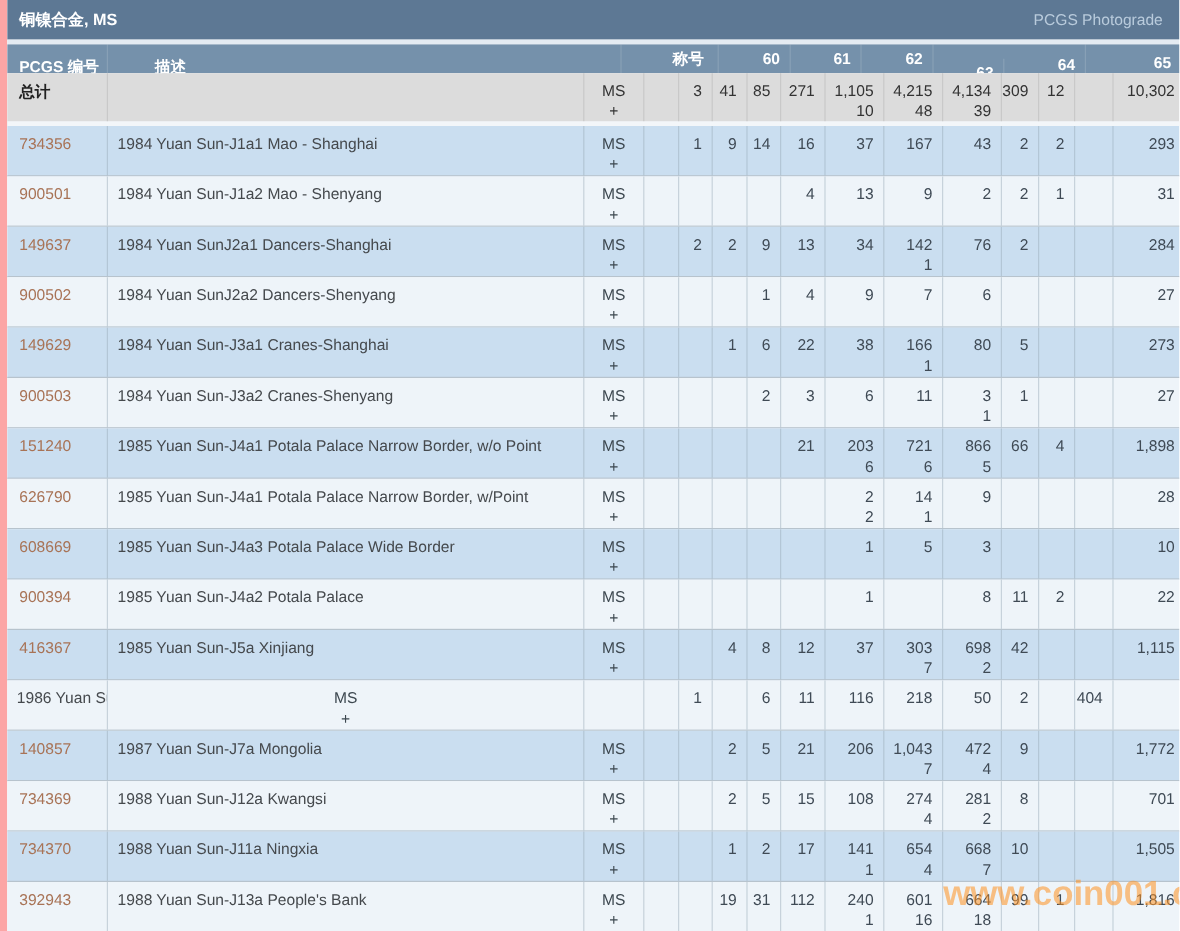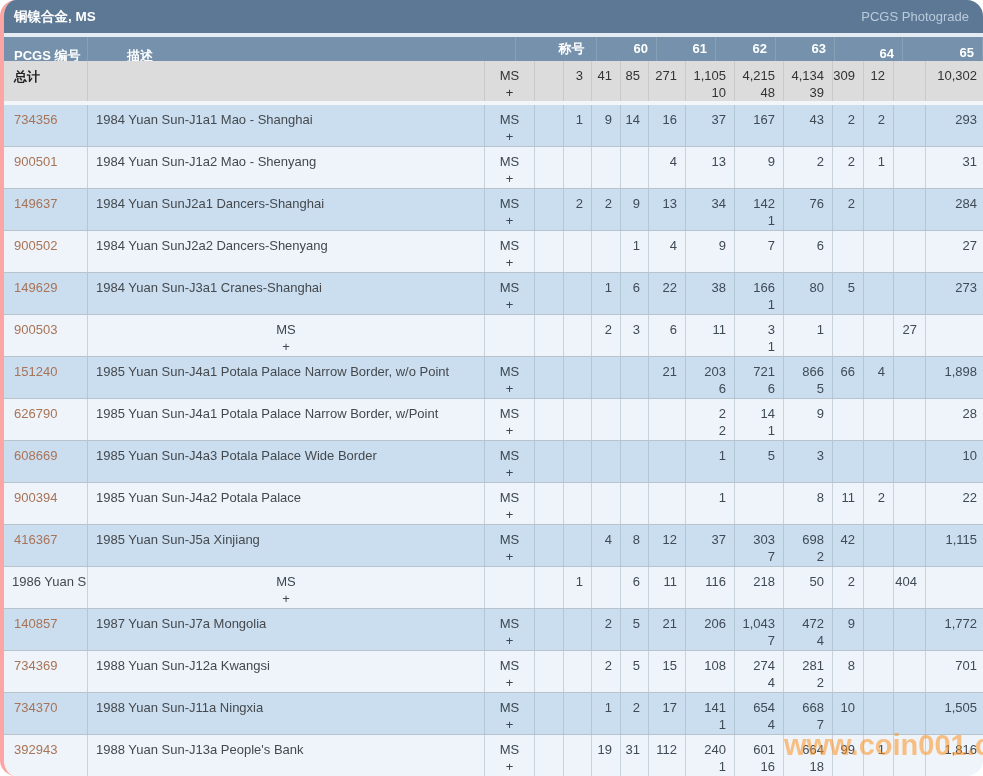--- a/index.html
+++ b/index.html
@@ -1,19 +1,19 @@
 <!DOCTYPE html>
 <html><head>
 <meta charset="utf-8">
 <style>
   * { margin:0; padding:0; box-sizing:border-box; }
   html,body { width:983px; height:776px; overflow:hidden; background:#fff;
     font-family:"Liberation Sans","DejaVu Sans",sans-serif; }
   #app { position:relative; width:983px; height:776px; overflow:hidden;
-    border-left:4px solid #fca5a5;border-radius:16px; }
+    border-left:6px solid #fca5a5; }
 
   
   .title-bar { height:33px; background:#5d7894; display:flex; align-items:center;
     justify-content:space-between; padding:0 14px 0 10px; }
   .title-bar .title { color:#ffffff; font-weight:bold; font-size:13.5px; }
   .title-bar .link { color:#b9cbdc; font-size:13px; cursor:pointer; }
 
   .top-gap { height:4px; background:#e4ebf2; }
 
   
@@ -65,21 +65,21 @@
   <div class="top-gap"></div>
 
   <div class="row header-row">
     <div class="c-left">PCGS 编号</div>
     <div class="c-desc" style="font-weight:bold;color:#fff;">描述</div>
     <div class="c-desig" style="padding-top:0;color:#fff;">称号</div>
 
     <div class="c-num" style="padding-top: 0px; color: rgb(255, 255, 255); line-height: 24px;">60</div>
       <div class="c-num" style="padding-top: 0px; color: rgb(255, 255, 255); line-height: 24px;">61</div>
       <div class="c-num" style="padding-top: 0px; color: rgb(255, 255, 255); line-height: 24px;">62</div>
-      <div class="c-num" style="padding-top: 0px; color: rgb(255, 255, 255); line-height: 24px;">63</div>
+      <div class="c-num" style="padding-top: 0px; color: rgb(255, 255, 255); line-height: 24px; margin-top: 12px;">63</div>
       <div class="c-num" style="padding-top: 5px; color: rgb(255, 255, 255); line-height: 24px;">64</div>
       <div class="c-num" style="padding-top: 4px; color: rgb(255, 255, 255); line-height: 24px;">65</div>
       <div class="c-num" style="padding-top: 0px; color: rgb(255, 255, 255); line-height: 24px;">66</div>
       <div class="c-num" style="padding-top: 8px; color: rgb(255, 255, 255); line-height: 24px;">67</div>
       <div class="c-num" style="padding-top: 0px; color: rgb(255, 255, 255); line-height: 24px;">68</div>
       <div class="c-num" style="padding-top: 0px; color: rgb(255, 255, 255); line-height: 24px;">69</div>
       <div class="c-num" style="padding-top: 0px; color: rgb(255, 255, 255); line-height: 24px;">70</div>
       <div class="c-num" style="padding-top:0;color:#fff;line-height:24px;">总计</div>
   </div>
 
@@ -398,20 +398,21 @@
           <div class="l2"></div>
         </div>
         <div class="c-num">
           <div class="l1"></div>
           <div class="l2"></div>
         </div>
         <div class="c-num">273</div>
       </div>
       <div class="row data-row row-base">
         <div class="c-left"><span class="pcgs-no">900503</span></div>
+        <div class="c-desc">1984 Yuan Sun-J3a2 Cranes-Shenyang</div>
         <div class="c-desig">
           <div class="l1">MS</div>
           <div class="l2">+</div>
         </div>
         <div class="c-num">
           <div class="l1"></div>
           <div class="l2"></div>
         </div>
         <div class="c-num">
           <div class="l1"></div>

